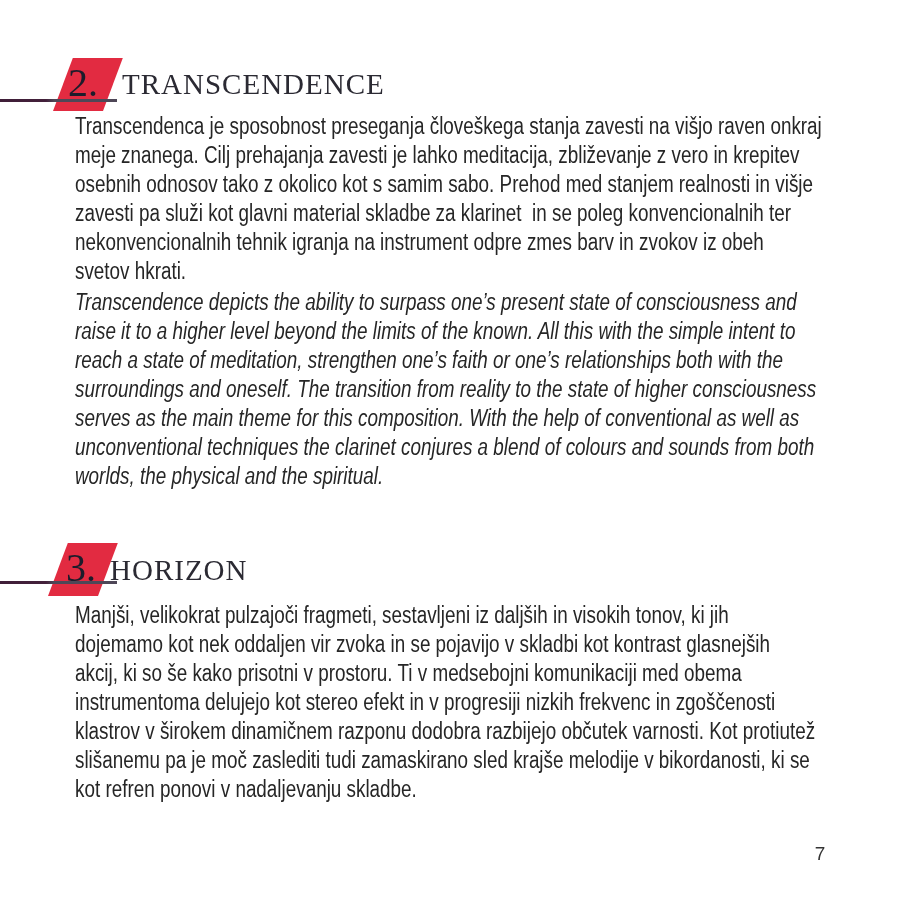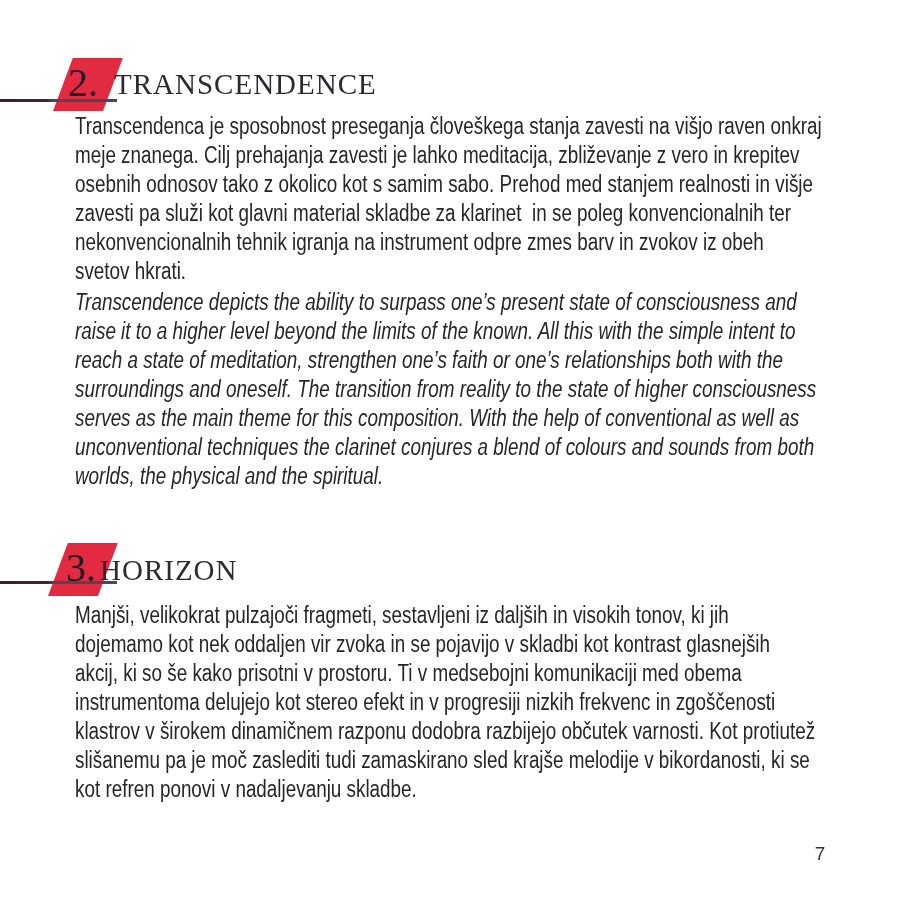--- a/index.html
+++ b/index.html
@@ -58,22 +58,22 @@
     position: absolute;
     margin: 0;
     font-family: "Liberation Serif", serif;
     font-weight: 400;
     font-size: 29px;
     line-height: 32px;
     letter-spacing: 1px;
     color: #2b2a33;
     z-index: 2;
   }
-  .t2 { left: 114px; top: 68px; }
-  .t3 { left: 100px; top: 554px; }
+  .t2 { left: 122px; top: 68px; }
+  .t3 { left: 110px; top: 554px; }
 
   
   .para {
     position: absolute;
     left: 75px;
     margin: 0;
     font-size: 23px;
     line-height: 29px;
     color: #262626;
     white-space: pre;

